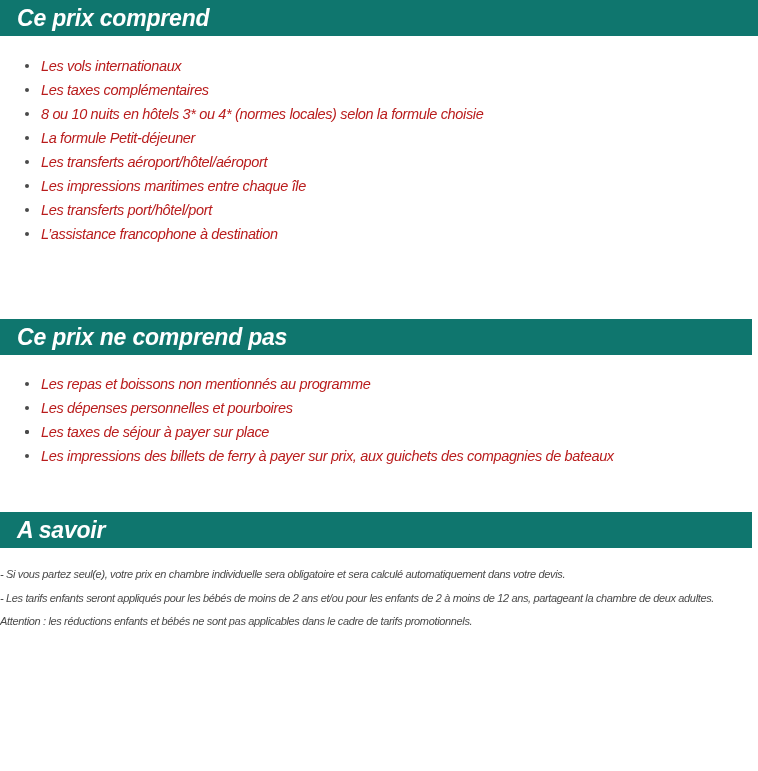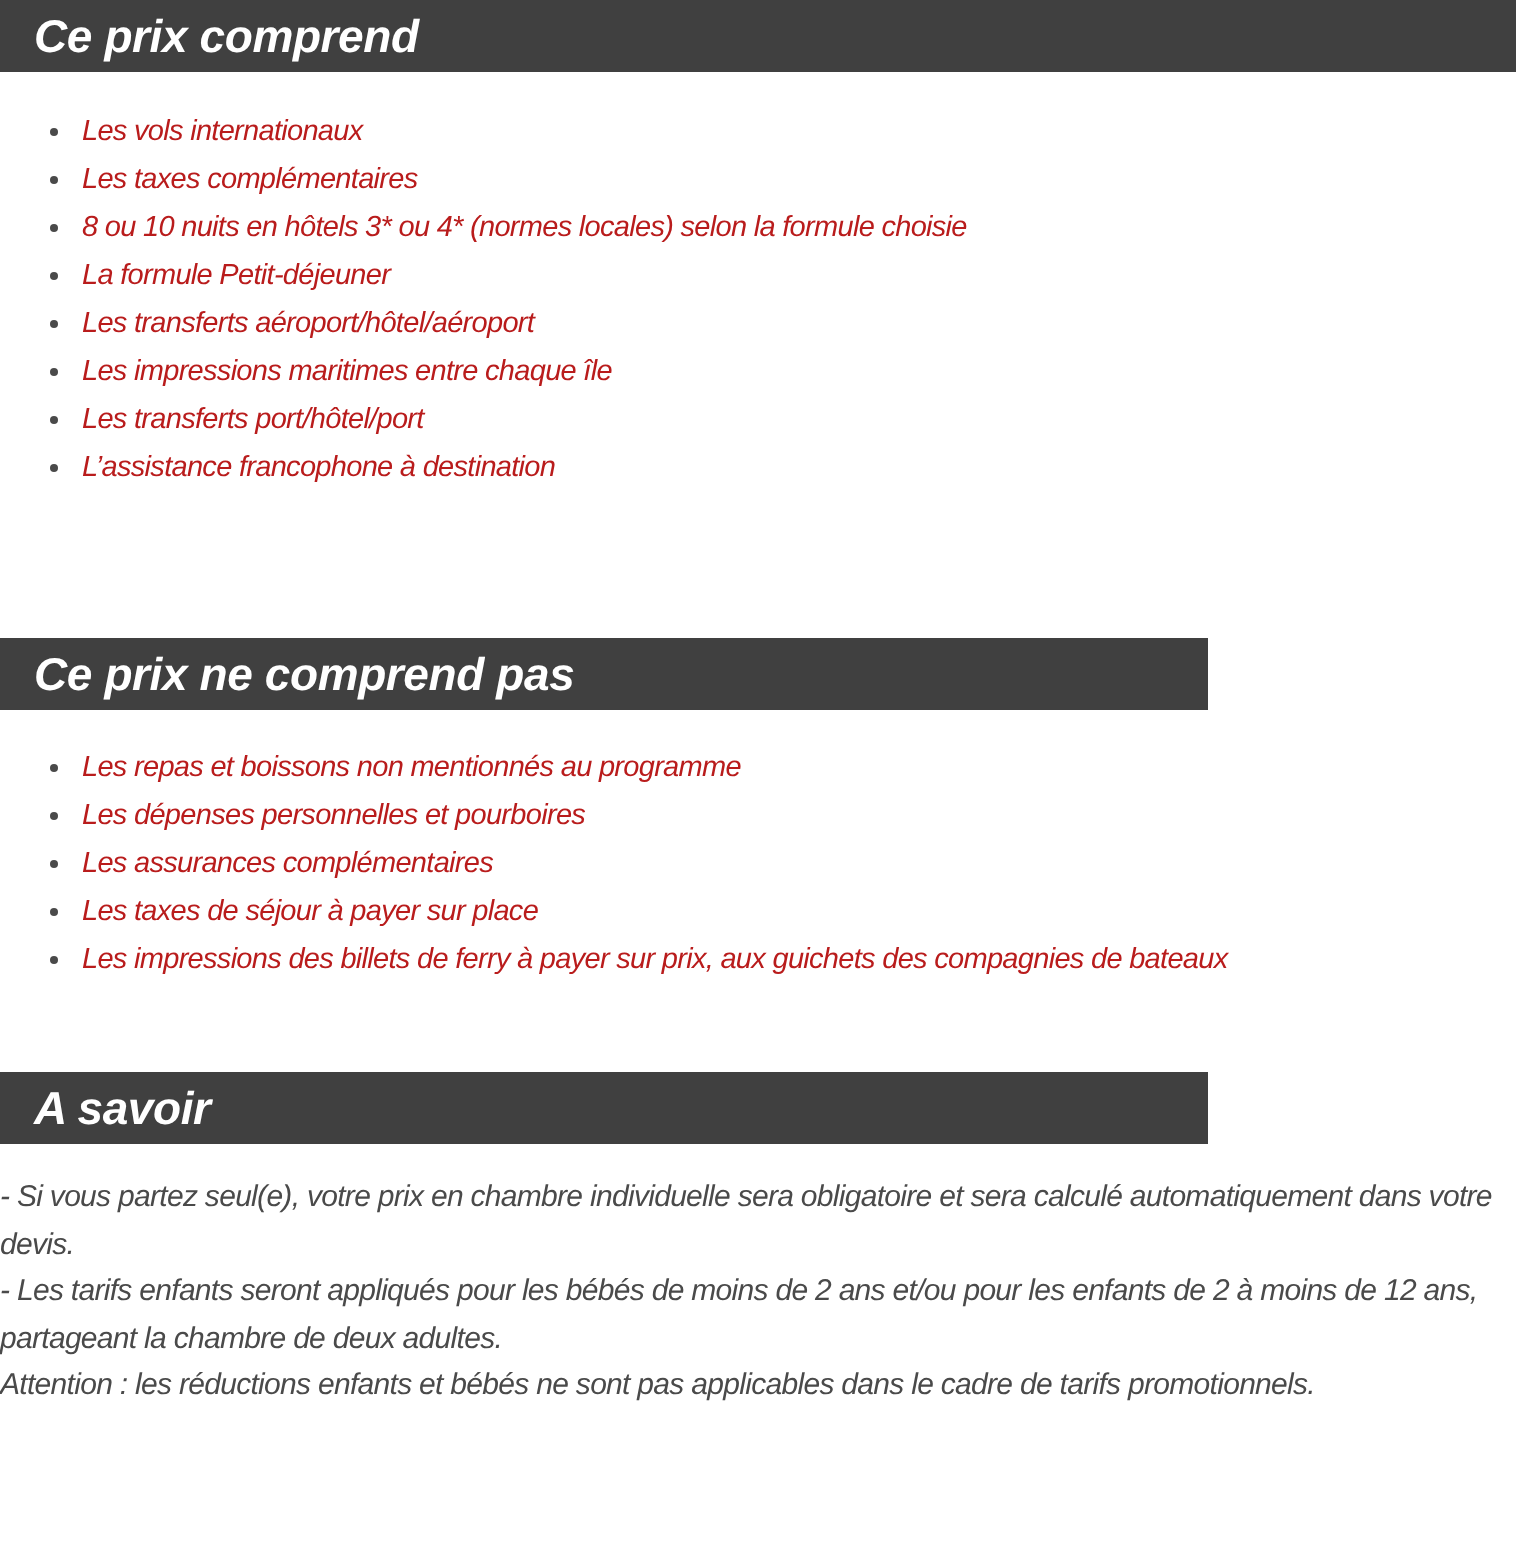--- a/index.html
+++ b/index.html
@@ -14,36 +14,36 @@
     overflow: hidden;
   }
   .page {
     position: relative;
     width: 758px;
     height: 771px;
   }
 
   
   .section-header {
-    background: #404040;
+    background: #0f766e;
     color: #ffffff;
     font-family: "Liberation Sans", sans-serif;
     font-style: italic;
     font-weight: bold;
     font-size: 23px;
     line-height: 36px;
     height: 36px;
     padding-left: 17px;
     box-sizing: border-box;
     letter-spacing: -0.2px;
     white-space: nowrap;
     overflow: hidden;
   }
   .section-header.full-width { width: 758px; }
-  .section-header.narrow    { width: 604px; }
+  .section-header.narrow    { width: 752px; }
 
   
   .bullet-list {
     list-style: none;
     margin: 0;
     padding: 0;
   }
   .bullet-list li {
     position: relative;
     font-family: "Liberation Sans", sans-serif;
@@ -72,21 +72,21 @@
   .gap-2 { height: 44px; }
 
   
   .notes {
     padding-top: 15px;
   }
   .notes p {
     margin: 0;
     font-family: "Liberation Sans", sans-serif;
     font-style: italic;
-    font-size: 15px;
+    font-size: 11px;
     line-height: 23.5px;
     color: #4a4a4a;
     letter-spacing: -0.35px;
     width: 752px;
   }
 </style>
 </head>
 <body>
 
 <div class="page">
@@ -139,21 +139,20 @@
       <li>
         <span class="bullet-dot"></span>
         <span>Les repas et boissons non mentionnés au programme</span>
       </li>
       <li>
         <span class="bullet-dot"></span>
         <span>Les dépenses personnelles et pourboires</span>
       </li>
       <li>
         <span class="bullet-dot"></span>
-        <span>Les assurances complémentaires</span>
       </li>
       <li>
         <span class="bullet-dot"></span>
         <span>Les taxes de séjour à payer sur place</span>
       </li>
       <li>
         <span class="bullet-dot"></span>
         <span>Les impressions des billets de ferry à payer sur prix, aux guichets des compagnies de bateaux</span>
       </li>
     </ul>

